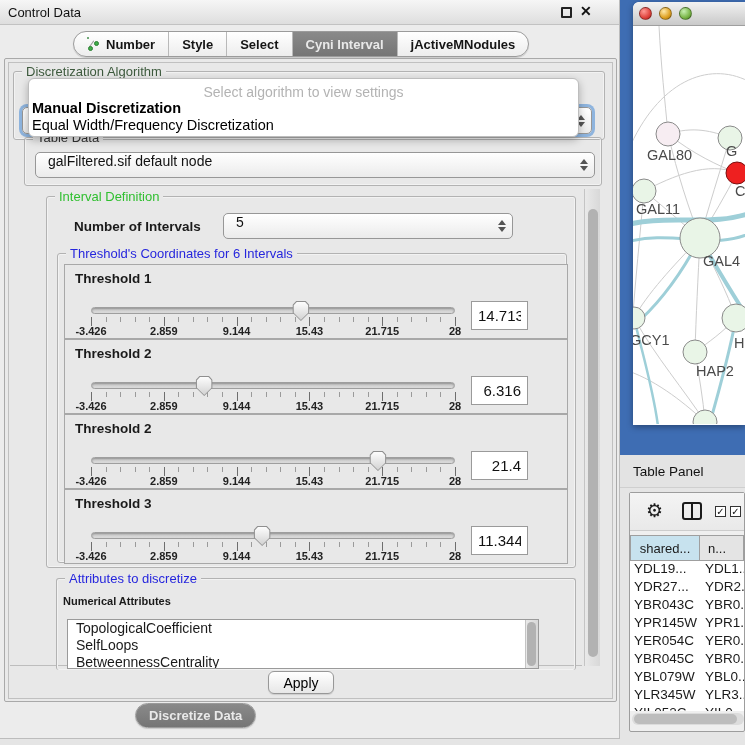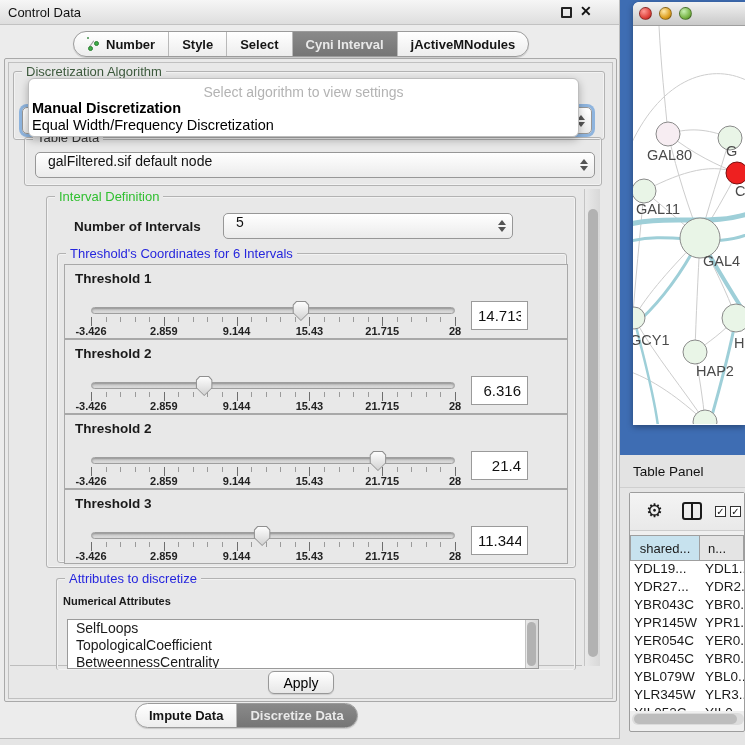--- a/index.html
+++ b/index.html
@@ -376,41 +376,38 @@
             <input class="valbox" value="11.344" style="">
           </div>
         </div>
       </div>
 
       <div class="groupbox" style="left:46px; top:390px; width:520px; height:92px; border-bottom:none;">
         <span class="grouptitle gt-blue">Attributes to discretize</span>
         <span style="position:absolute; left:6px; top:16px; font-weight:bold; font-size:11px;">Numerical Attributes</span>
         <div class="attr-list" style="left:10px; top:40px; width:472px; height:50px;">
           <div id="attrItems">
+              <div class="attr-item">TopologicalCoefficient</div>
               <div class="attr-item">SelfLoops</div>
-              <div class="attr-item">TopologicalCoefficient</div>
               <div class="attr-item">BetweennessCentrality</div>
             </div>
           <div class="sb-v" style="right:0; top:0; width:13px; height:100%;">
             <div class="knob" style="top:2px; height:44px;"></div>
           </div>
         </div>
       </div>
     </div>
 
     <div class="sb-v" style="left:584px; top:189px; width:16px; height:477px;">
       <div class="knob" style="left:3px; top:20px; height:448px; width:10px;"></div>
     </div>
 
     <button class="btn" style="left:268px; top:671px; width:66px; height:23px;">Apply</button>
 
     <div class="seg" style="left:135px; top:703px; height:25px;">
-      <div class="segment">
-          <span>Impute Data</span>
-        </div>
       <div class="segment sel">
           <span>Discretize Data</span>
         </div>
     </div>
   </div>
 
   <div class="net-frame">
     <div class="net-window">
       <div class="net-titlebar">
         <span class="tl red"></span>

